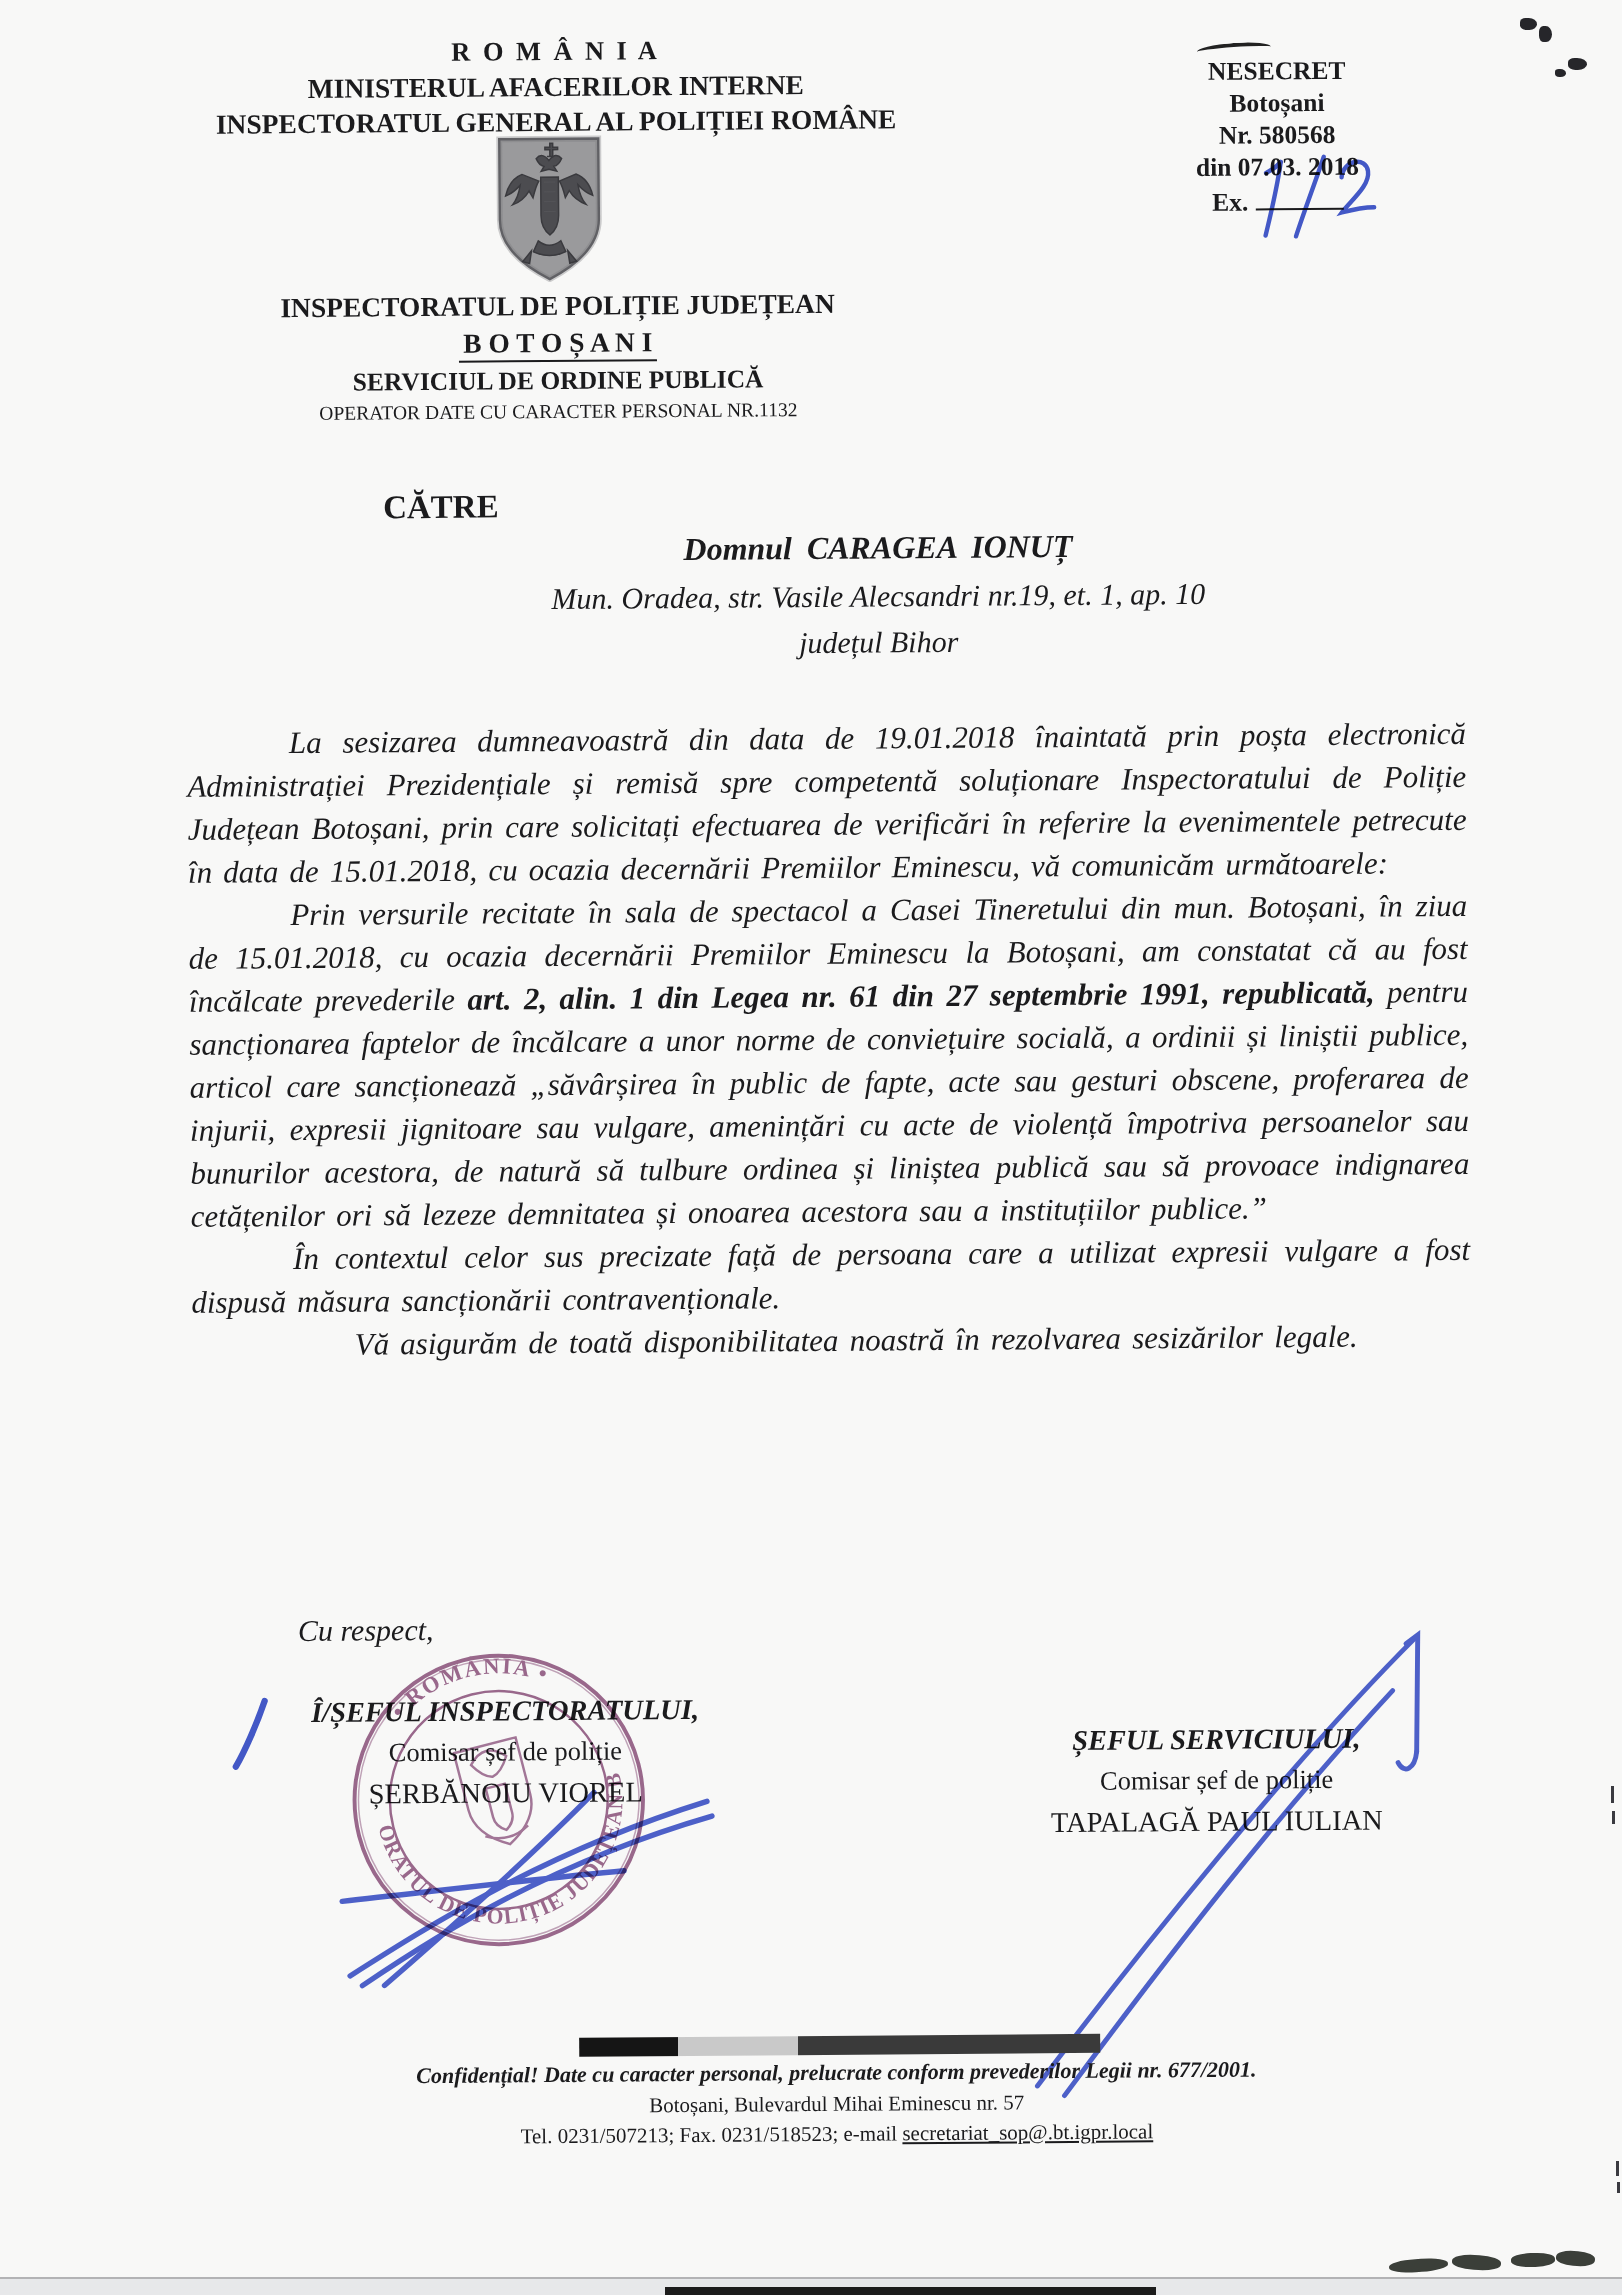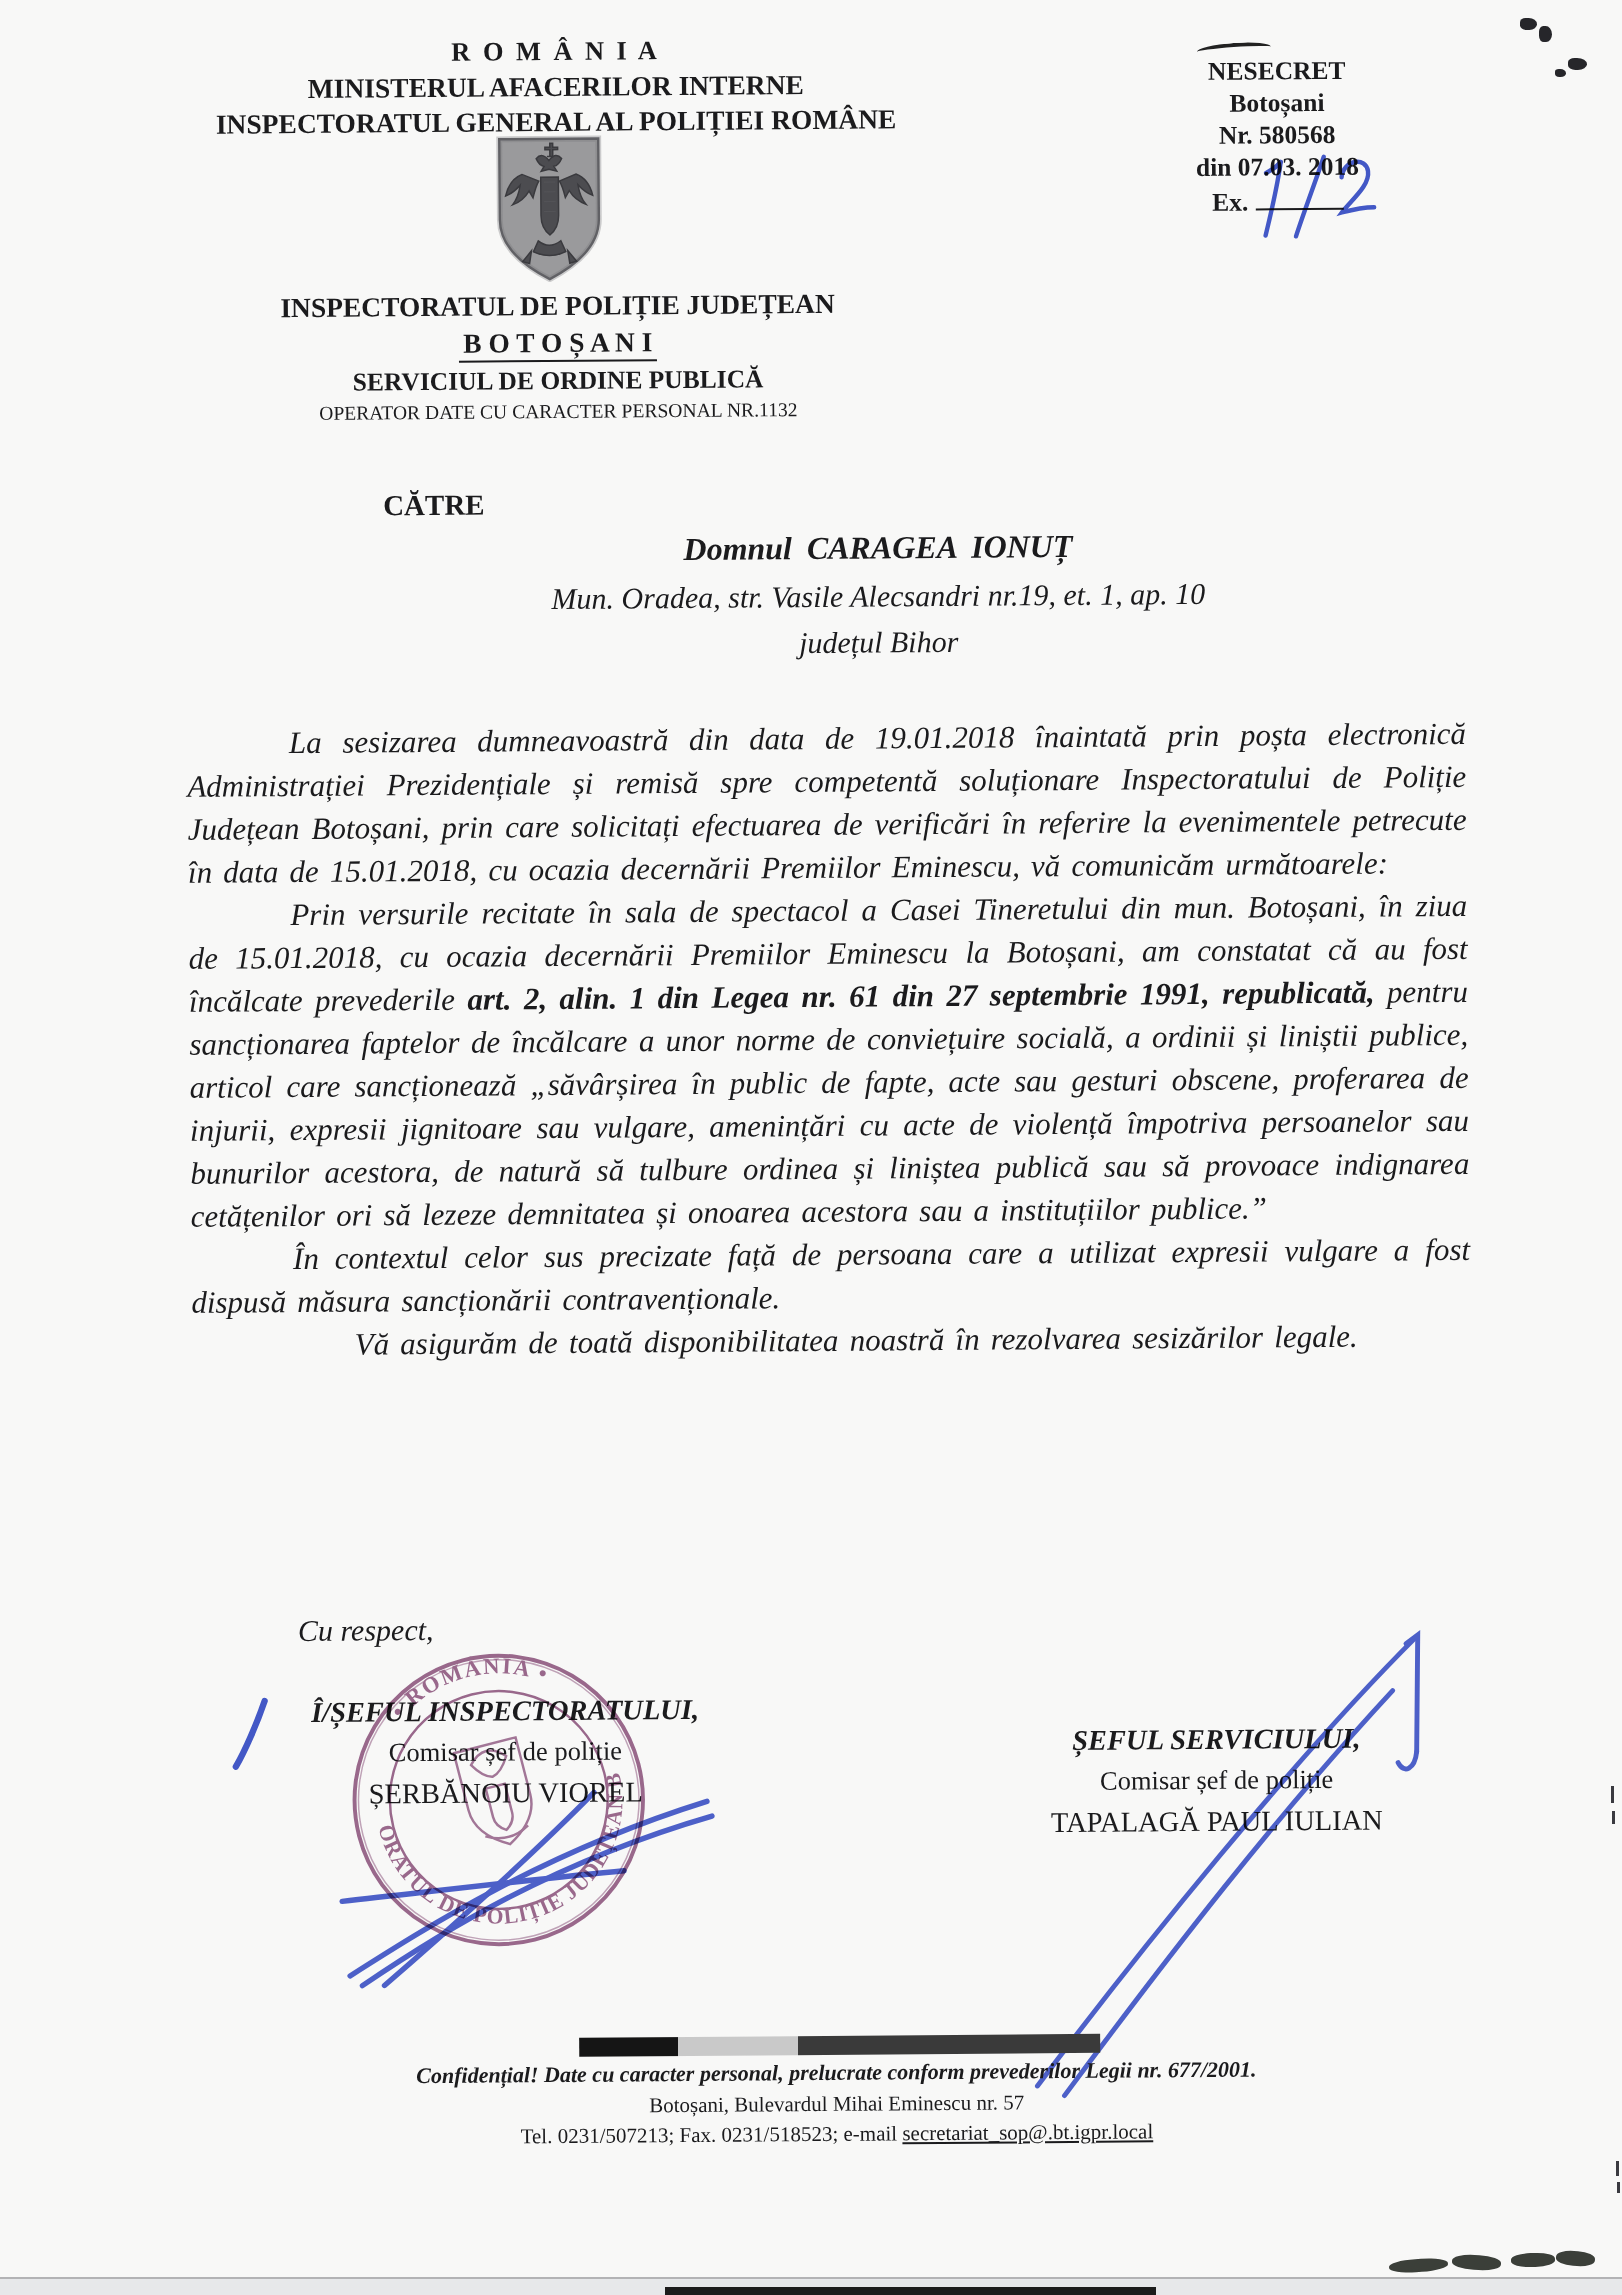--- a/index.html
+++ b/index.html
@@ -20,21 +20,21 @@
   .hdr-city span{border-bottom:2.9px solid #1b1b1d;padding:0 3.9px 2px 3.9px;}
   .hdr-service{font-size:25.5px;font-weight:bold;margin-top:6.9px;}
   .hdr-operator{font-size:19.6px;margin-top:4.9px;}
 
   
   .clsf{position:absolute;left:1138px;top:59px;width:294px;text-align:center;font-weight:bold;font-size:25.5px;line-height:32px;}
   .ex-line{position:relative;margin-top:2.9px;}
   .ex-underline{display:inline-block;width:88px;border-bottom:2.5px solid #1b1b1d;height:19.6px;margin-left:6.9px;}
 
   
-  .catre{position:absolute;left:388px;top:486px;font-size:29px;font-weight:bold;}
+  .catre{position:absolute;left:388px;top:486px;font-size:33px;font-weight:bold;}
   .addr-block{position:absolute;left:343px;top:530px;width:1079px;text-align:center;font-style:italic;}
   .addr-name{font-size:32px;font-weight:bold;word-spacing:6.9px;}
   .addr-l1{font-size:30px;margin-top:12.8px;}
   .addr-l2{font-size:30px;margin-top:11.8px;}
 
   
   .body-text{position:absolute;left:190px;top:717px;width:1279px;font-style:italic;font-size:31px;line-height:43px;text-align:justify;word-spacing:3.4px;}
   .body-text p{margin:0;text-indent:102px;}
   .body-text p.ind-lg{text-indent:163px;}
   .bseg{font-style:italic;}

